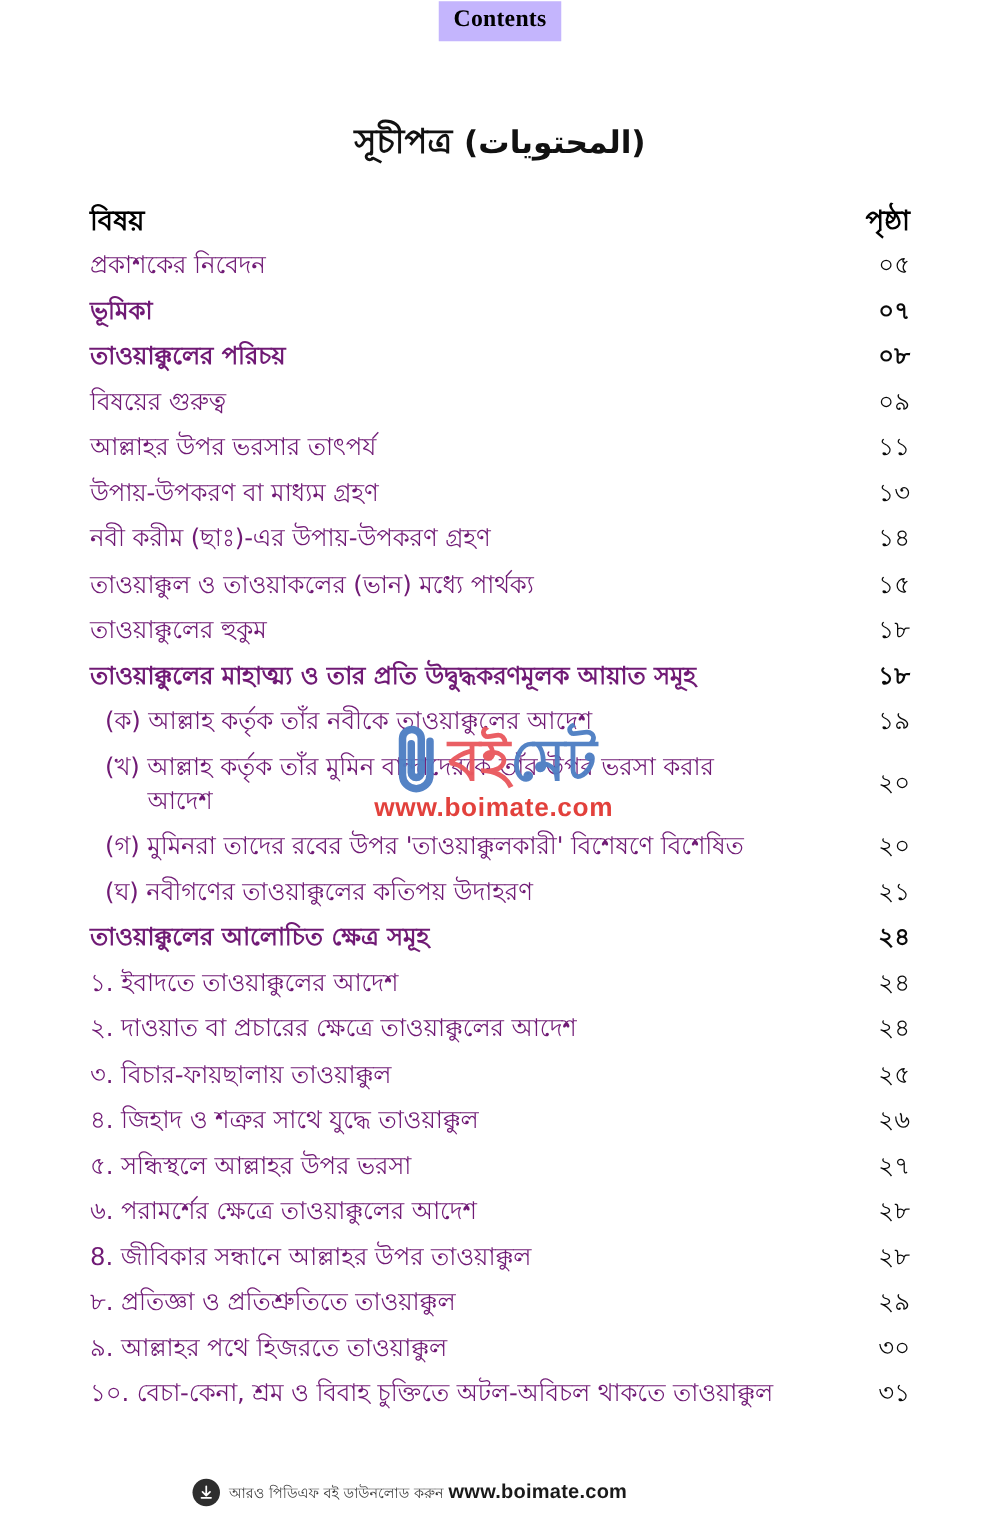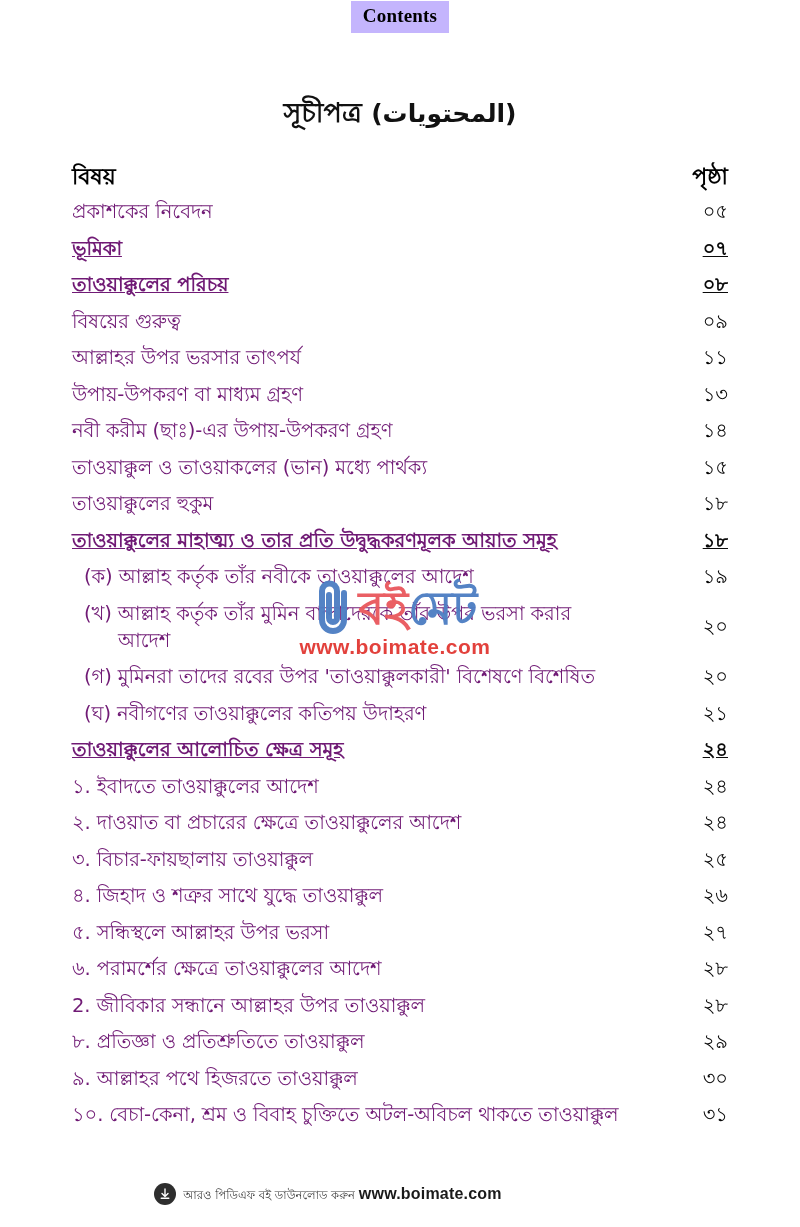--- a/index.html
+++ b/index.html
@@ -112,21 +112,20 @@
     flex: 0 0 70px;
     text-align: right;
     font-family: "DejaVu Sans", "Liberation Sans", sans-serif;
     font-size: 19.5px;
     line-height: 27px;
     color: #0a0a0a;
   }
   .row.bold .label,
   .row.bold .page {
     font-weight: bold;
-    text-decoration: underline;
   }
   .row.indent .label { padding-left: 12px; }
   .row.wrap .page { align-self: center; }
   .row .label .cont {
     display: block;
     padding-left: 34px;
   }
 
   
   .watermark {
@@ -300,21 +299,21 @@
         </div>
         <div class="row">
           <div class="label">৫. সন্ধিস্থলে আল্লাহর উপর ভরসা</div>
           <div class="page">২৭</div>
         </div>
         <div class="row">
           <div class="label">৬. পরামর্শের ক্ষেত্রে তাওয়াক্কুলের আদেশ</div>
           <div class="page">২৮</div>
         </div>
         <div class="row">
-          <div class="label">2. জীবিকার সন্ধানে আল্লাহর উপর তাওয়াক্কুল</div>
+          <div class="label">8. জীবিকার সন্ধানে আল্লাহর উপর তাওয়াক্কুল</div>
           <div class="page">২৮</div>
         </div>
         <div class="row">
           <div class="label">৮. প্রতিজ্ঞা ও প্রতিশ্রুতিতে তাওয়াক্কুল</div>
           <div class="page">২৯</div>
         </div>
         <div class="row">
           <div class="label">৯. আল্লাহর পথে হিজরতে তাওয়াক্কুল</div>
           <div class="page">৩০</div>
         </div>

